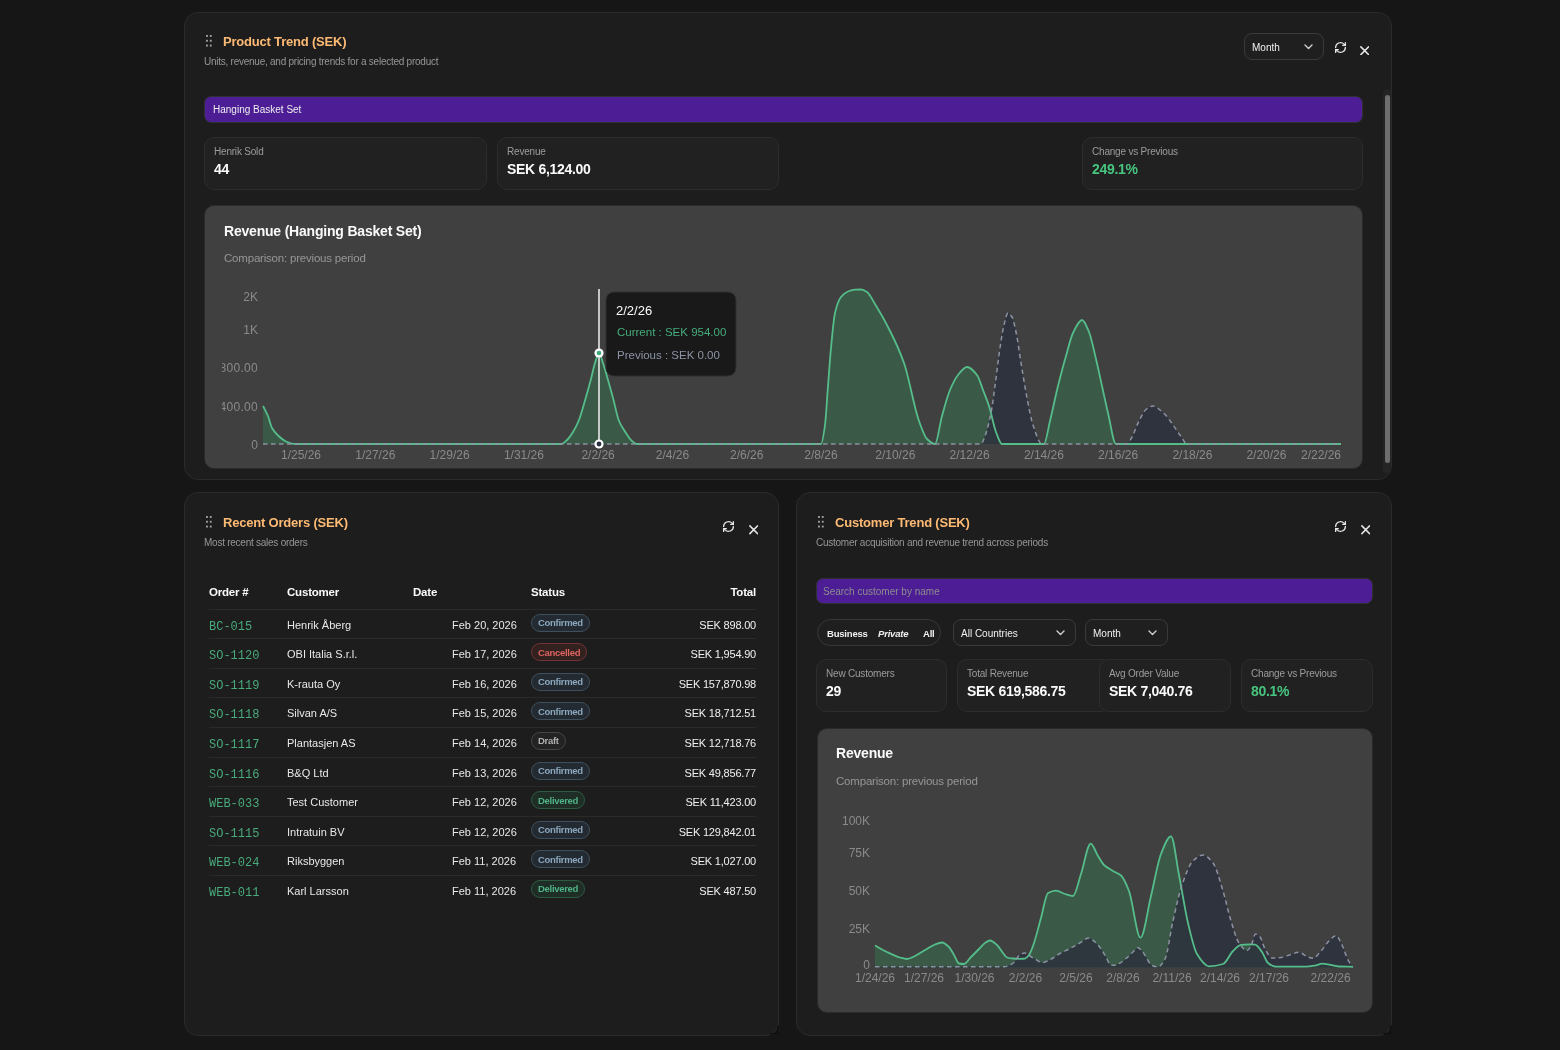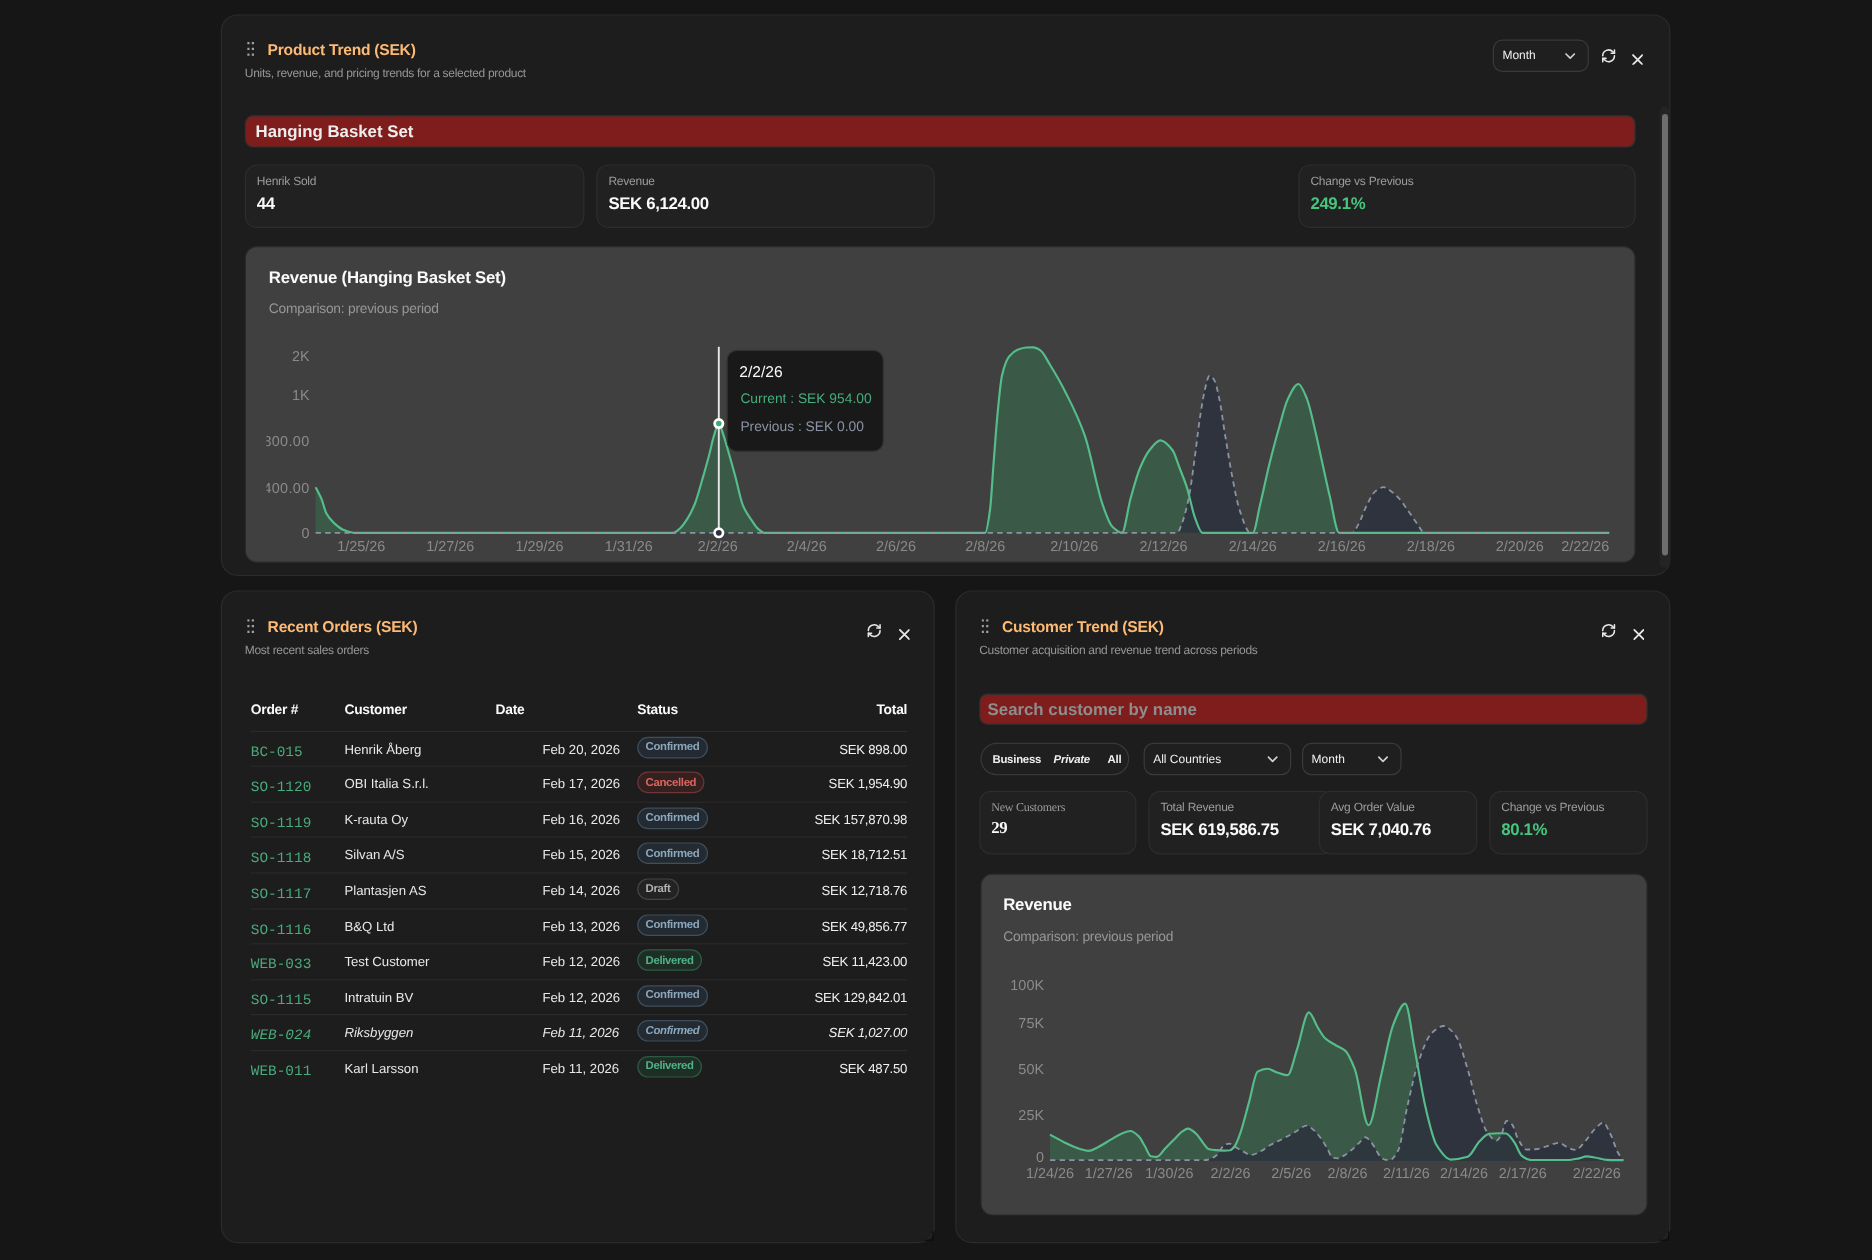--- a/index.html
+++ b/index.html
@@ -4,22 +4,22 @@
 <style>
   * { margin:0; padding:0; box-sizing:border-box; }
   html,body { width:1560px; height:1050px; background:#161616; overflow:hidden;
     font-family:"Liberation Sans", sans-serif; }
   .panel { position:absolute; background:#1d1d1d; border:1px solid #2b2b2b; border-radius:14px; }
   .grip { position:absolute; width:10px; height:14px; color:#a8a8a8; }
   .grip svg { display:block; }
   .ptitle { position:absolute; font-size:13px; font-weight:bold; color:#fdba74; letter-spacing:-0.2px; white-space:nowrap; }
   .psub { position:absolute; font-size:10px; letter-spacing:-0.25px; color:#969696; white-space:nowrap; }
   .hicon { position:absolute; color:#e6e6e6; }
-  .inputbox { position:absolute; border:1px solid #313131; border-radius:7px; background:#7f1d1d;
-    font-size:14px; color:#ededed; line-height:25px; padding-left:8px; white-space:nowrap;font-weight:bold; }
+  .inputbox { position:absolute; border:1px solid #313131; border-radius:7px; background:#4c1d95;
+    font-size:10px; color:#ededed; line-height:25px; padding-left:8px; white-space:nowrap; }
   .statcard { position:absolute; background:#212121; border:1px solid #2d2d2d; border-radius:10px; }
   .statlabel { position:absolute; left:9px; top:8px; font-size:10px; letter-spacing:-0.2px; color:#9c9c9c; white-space:nowrap; }
   .statvalue { position:absolute; left:9px; top:23px; font-size:14px; font-weight:bold; color:#fafafa; letter-spacing:-0.3px; white-space:nowrap; }
   .chartcard { position:absolute; background:#404040; border:1px solid #2a2a2a; border-radius:10px; }
   .ctitle { position:absolute; font-size:14px; font-weight:bold; color:#fafafa; letter-spacing:-0.2px; }
   .csub { position:absolute; font-size:11.5px; letter-spacing:-0.2px; color:#969696; }
   .pill { display:inline-block; vertical-align:top; font-size:9.5px; font-weight:bold; letter-spacing:-0.3px; border-radius:999px; padding:2.5px 6px; line-height:11px; }
   .pill.confirmed { color:#8ba7bd; border:1px solid #3e4f5d; background:#232a31; }
   .pill.cancelled { color:#dd6460; border:1px solid #713338; background:#32211f; }
   .pill.draft     { color:#b0b0b0; border:1px solid #454545; background:#232323; }
@@ -223,21 +223,21 @@
     <span class="c-stat"><span class="pill delivered">Delivered</span></span>
     <span class="c-tot">SEK 11,423.00</span>
   </div>
       <div class="trow" style="top:322.62px;">
     <span class="c-ord">SO-1115</span>
     <span class="c-cust">Intratuin BV</span>
     <span class="c-date">Feb 12, 2026</span>
     <span class="c-stat"><span class="pill confirmed">Confirmed</span></span>
     <span class="c-tot">SEK 129,842.01</span>
   </div>
-      <div class="trow" style="top:352.18px;font-style:italic;">
+      <div class="trow" style="top:352.18px;">
     <span class="c-ord">WEB-024</span>
     <span class="c-cust">Riksbyggen</span>
     <span class="c-date">Feb 11, 2026</span>
     <span class="c-stat"><span class="pill confirmed">Confirmed</span></span>
     <span class="c-tot">SEK 1,027.00</span>
   </div>
       <div class="trow" style="top:381.73999999999995px;">
     <span class="c-ord">WEB-011</span>
     <span class="c-cust">Karl Larsson</span>
     <span class="c-date">Feb 11, 2026</span>
@@ -289,21 +289,21 @@
         <path d="M1 1 L4.5 4.5 L8 1" fill="none" stroke="#cfcfcf" stroke-width="1.4" stroke-linecap="round" stroke-linejoin="round"></path>
       </svg>
   </div>
   <div class="selbtn" style="left:288px; top:126px; width:83px; height:27px;">
     <span class="lab" style="font-weight:normal;">Month</span>
     <svg class="chev" width="9" height="6" viewBox="0 0 9 6">
         <path d="M1 1 L4.5 4.5 L8 1" fill="none" stroke="#cfcfcf" stroke-width="1.4" stroke-linecap="round" stroke-linejoin="round"></path>
       </svg>
   </div>
 
-  <div class="statcard" style="left:19px;  top:166px; width:131px; height:53px;font-family:Liberation Serif, serif;">
+  <div class="statcard" style="left:19px;  top:166px; width:131px; height:53px;">
     <div class="statlabel">New Customers</div>
       <div class="statvalue">29</div>
   </div>
   <div class="statcard" style="left:160px; top:166px; width:155px; height:53px;padding-left:20px;">
     <div class="statlabel">Total Revenue</div>
       <div class="statvalue">SEK 619,586.75</div>
   </div>
   <div class="statcard" style="left:302px; top:166px; width:132px; height:53px;">
     <div class="statlabel">Avg Order Value</div>
       <div class="statvalue">SEK 7,040.76</div>

